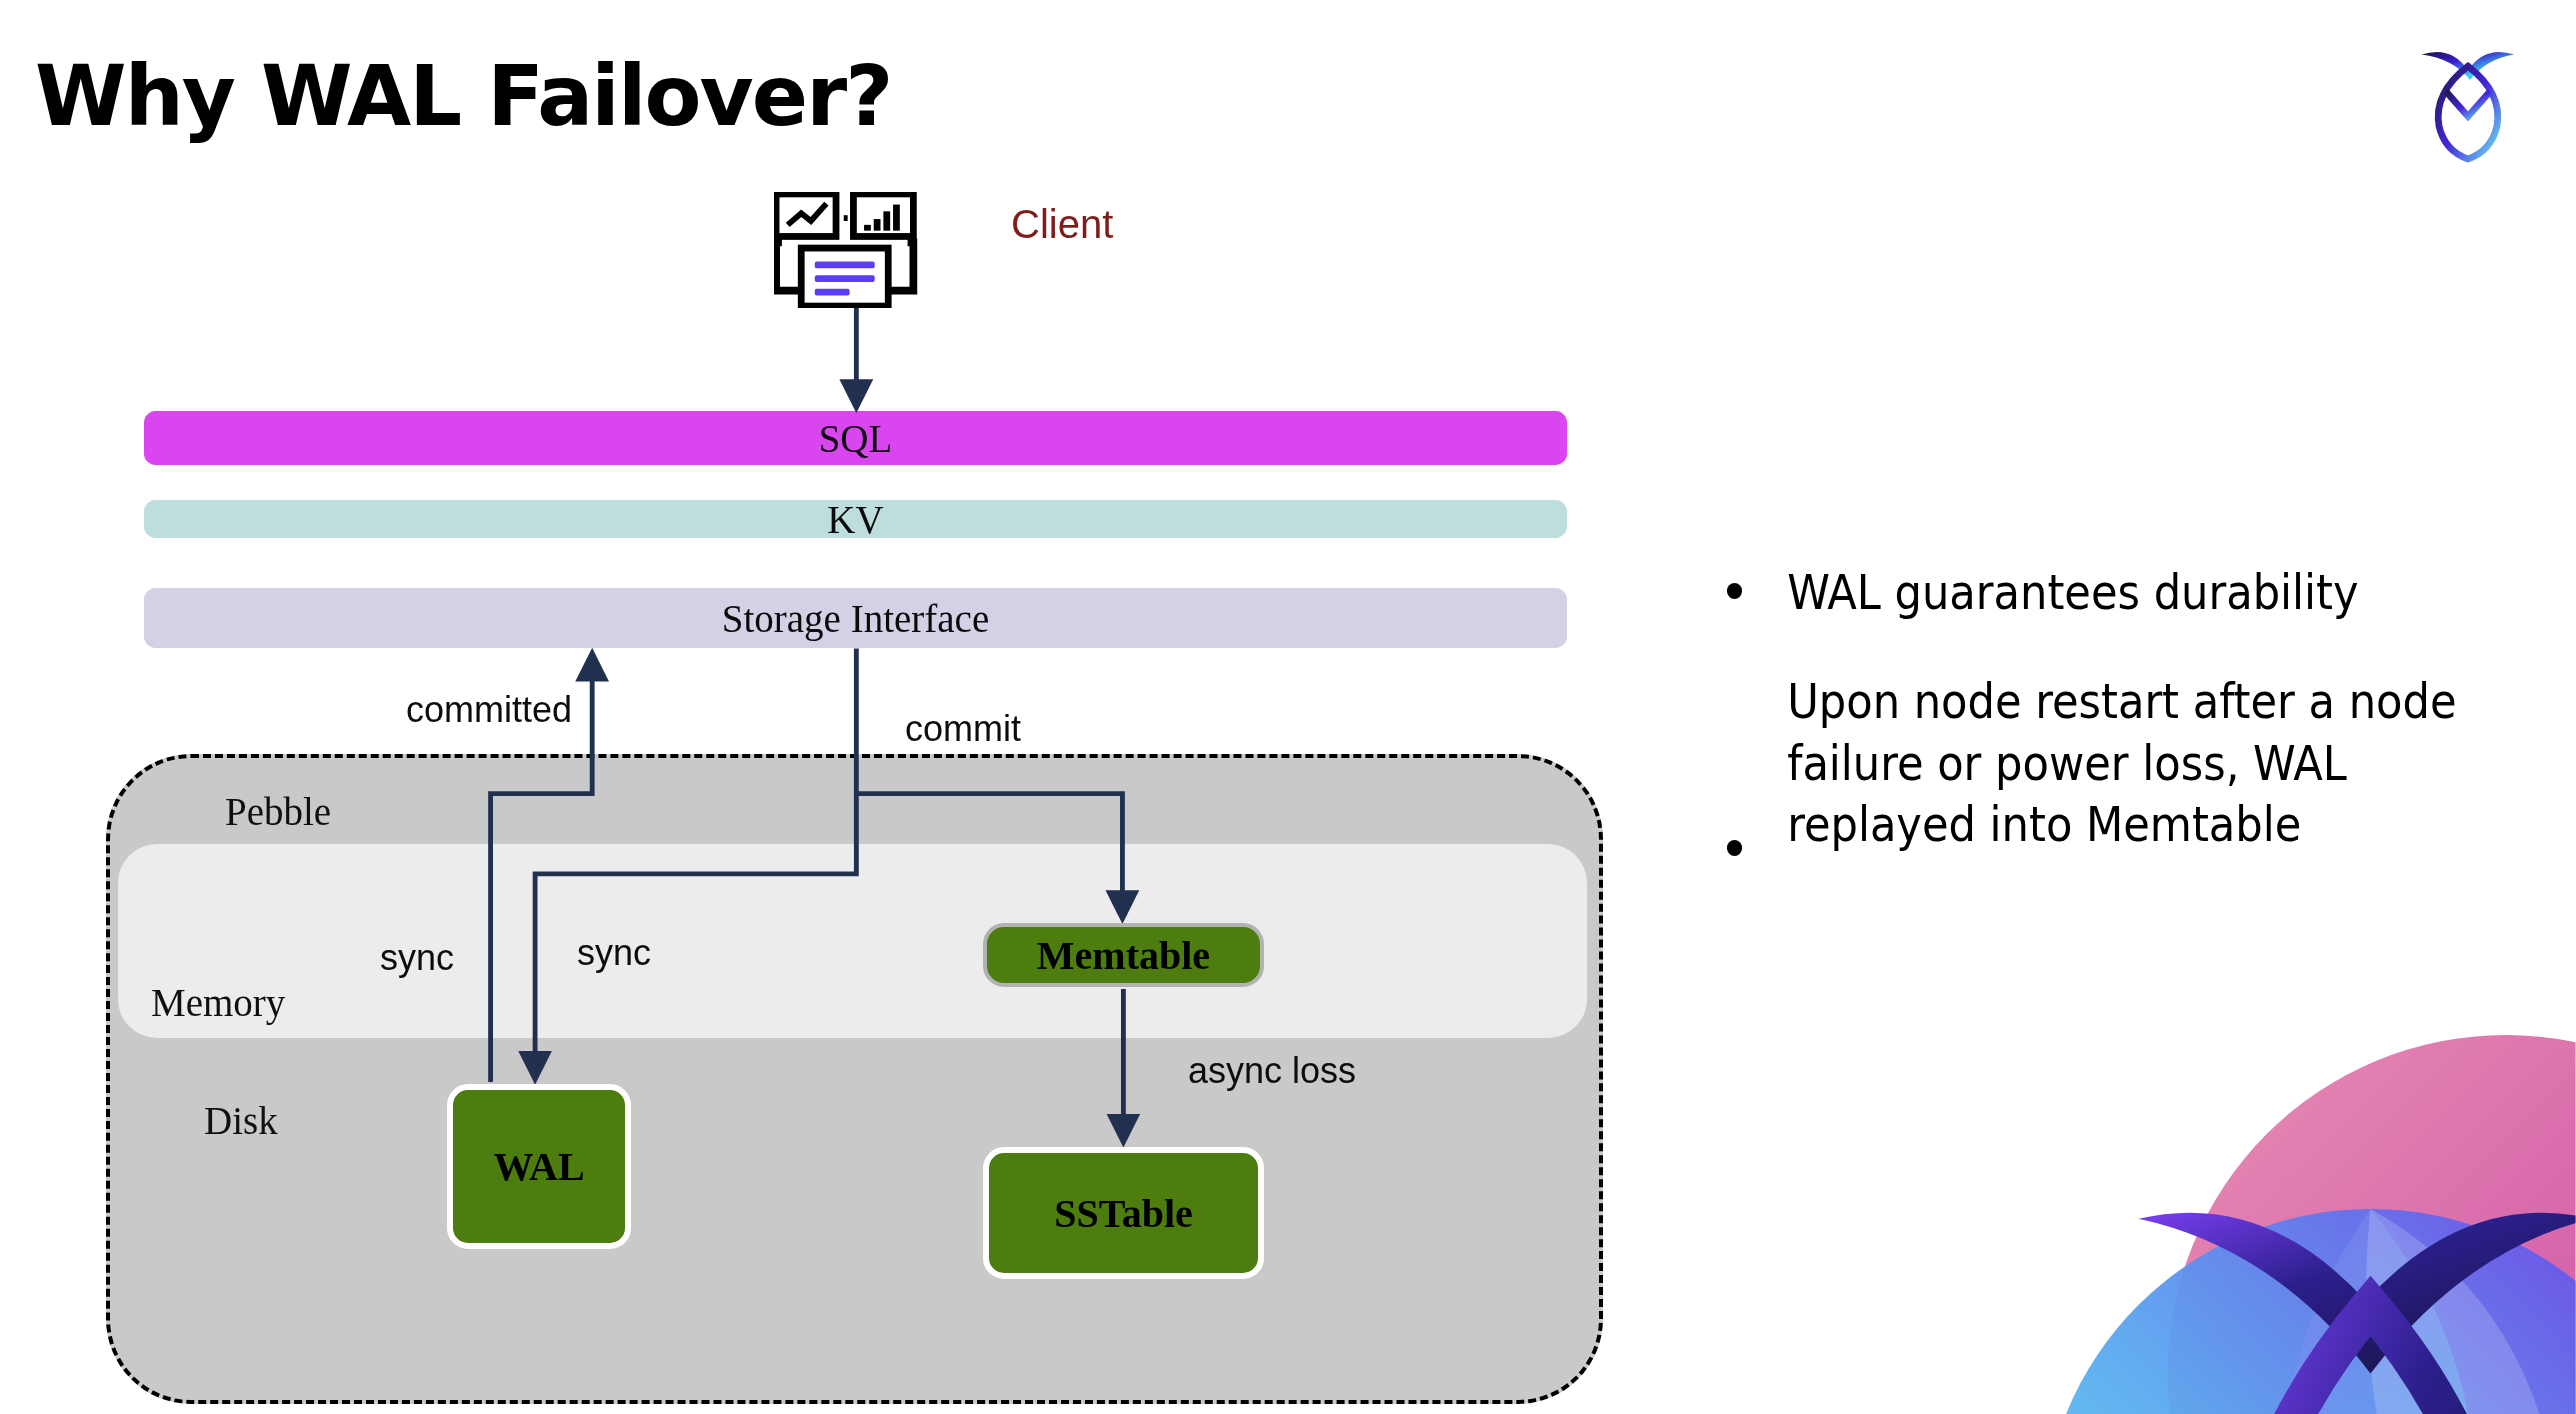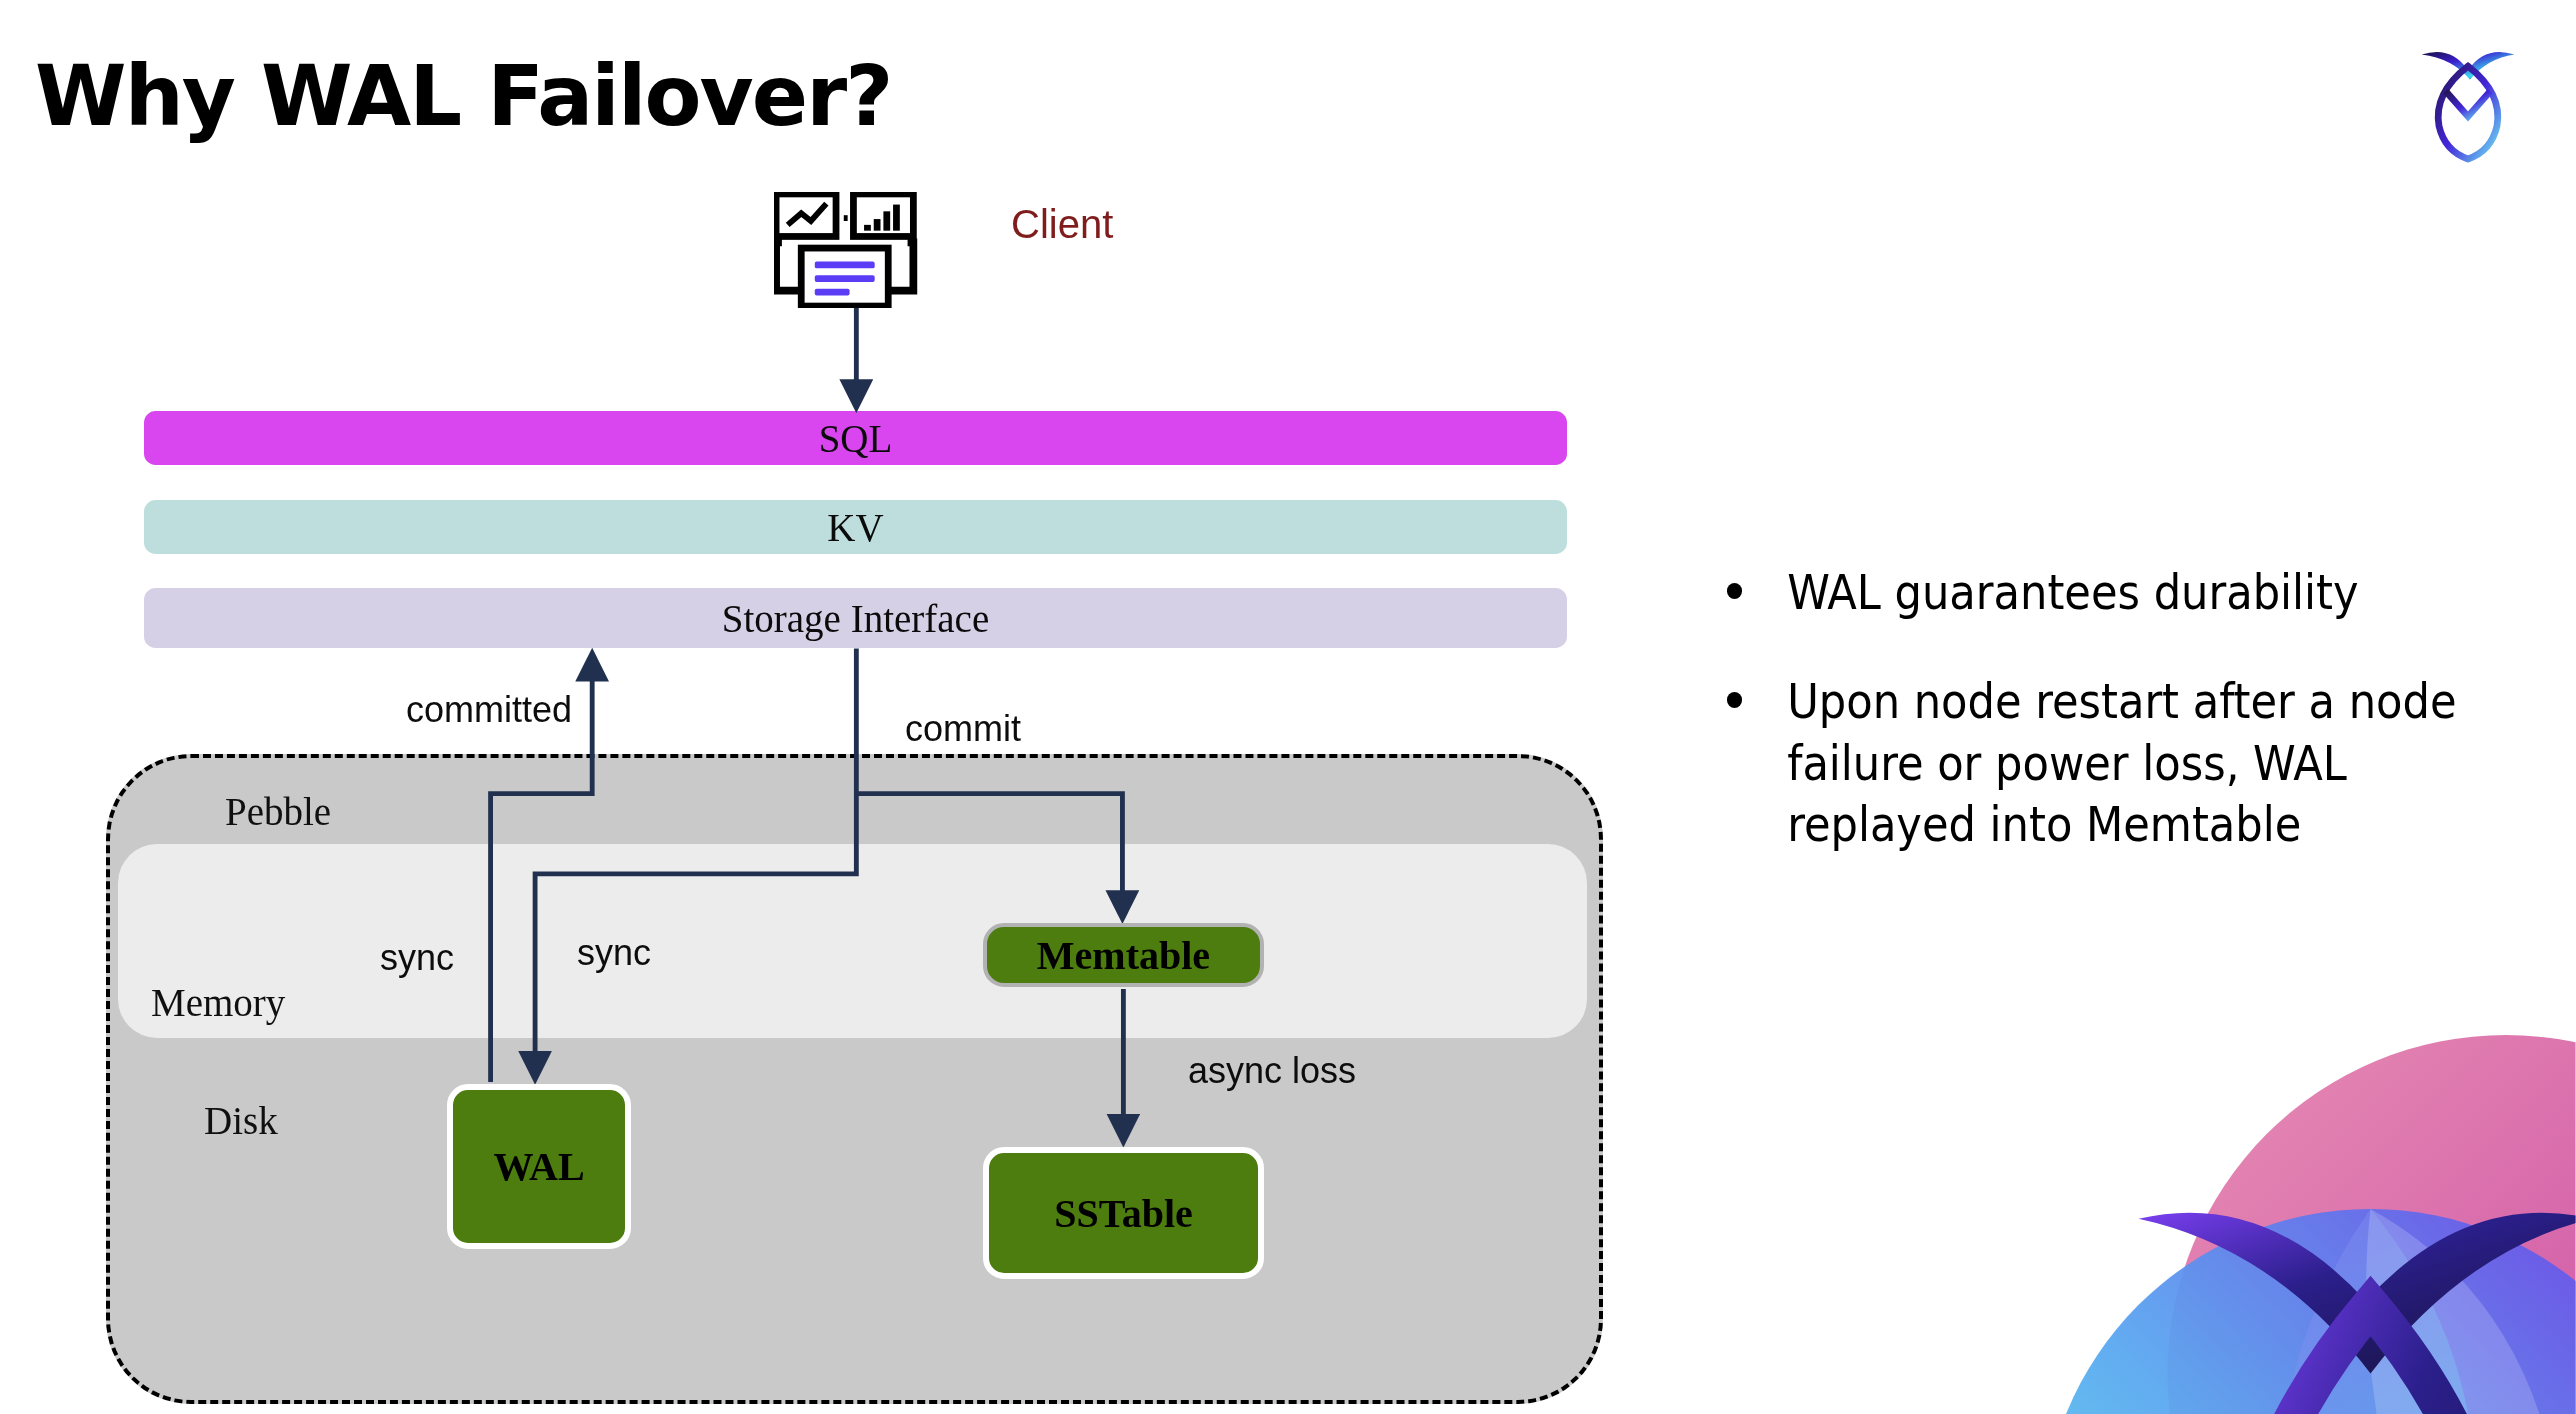--- a/index.html
+++ b/index.html
@@ -74,21 +74,21 @@
     width: 1423px;
     border-radius: 11.6px;
     display: flex;
     align-items: center;
     justify-content: center;
     font-family: "Liberation Serif", serif;
     font-size: 39px;
     color: #0b0b0b;
   }
   #layer-sql   { top: 411px; height: 54px; background: #d946ef; }
-  #layer-kv    { top: 500px; height: 54px; background: #bddedd; }
+  #layer-kv    { top: 500px; height: 38px; background: #bddedd; }
   #layer-store { top: 588px; height: 60px; background: #d6d0e6; }
 
   
   #pebble-container {
     position: absolute;
     left: 106px;
     top: 754px;
     width: 1497px;
     height: 650px;
     box-sizing: border-box;
@@ -308,18 +308,18 @@
   <div id="label-sync-right" class="edge-label">sync</div>
   <div id="label-asyncflush" class="edge-label">async loss</div>
 
 </div>
 
 <ul id="bullet-list" style="position:absolute;left:1703px;top:546px;width:774px;margin:16px;padding:0;list-style:none;">
   <li style="display:flex;align-items:flex-start;margin-bottom:48px;">
     <span style="flex:0 0 auto;width:15.5px;height:15.5px;border-radius:50%;background:#000;margin:21px 45px 0 7.7px;"></span>
     <span style="font-family:'DejaVu Sans Condensed','Liberation Sans',sans-serif;font-size:48px;line-height:1.28;color:#000;">WAL guarantees durability</span>
   </li>
-  <li style="display:flex;align-items:flex-start;">
+  <li style="display:flex;align-items:flex-end;">
     <span style="flex:0 0 auto;width:15.5px;height:15.5px;border-radius:50%;background:#000;margin:21px 45px 0 7.7px;"></span>
     <span style="font-family:'DejaVu Sans Condensed','Liberation Sans',sans-serif;font-size:48px;line-height:1.28;color:#000;max-width:706px;display:inline-block;">Upon node restart after a node failure or power loss, WAL replayed into Memtable</span>
   </li>
 </ul>
 
 
 </body></html>

